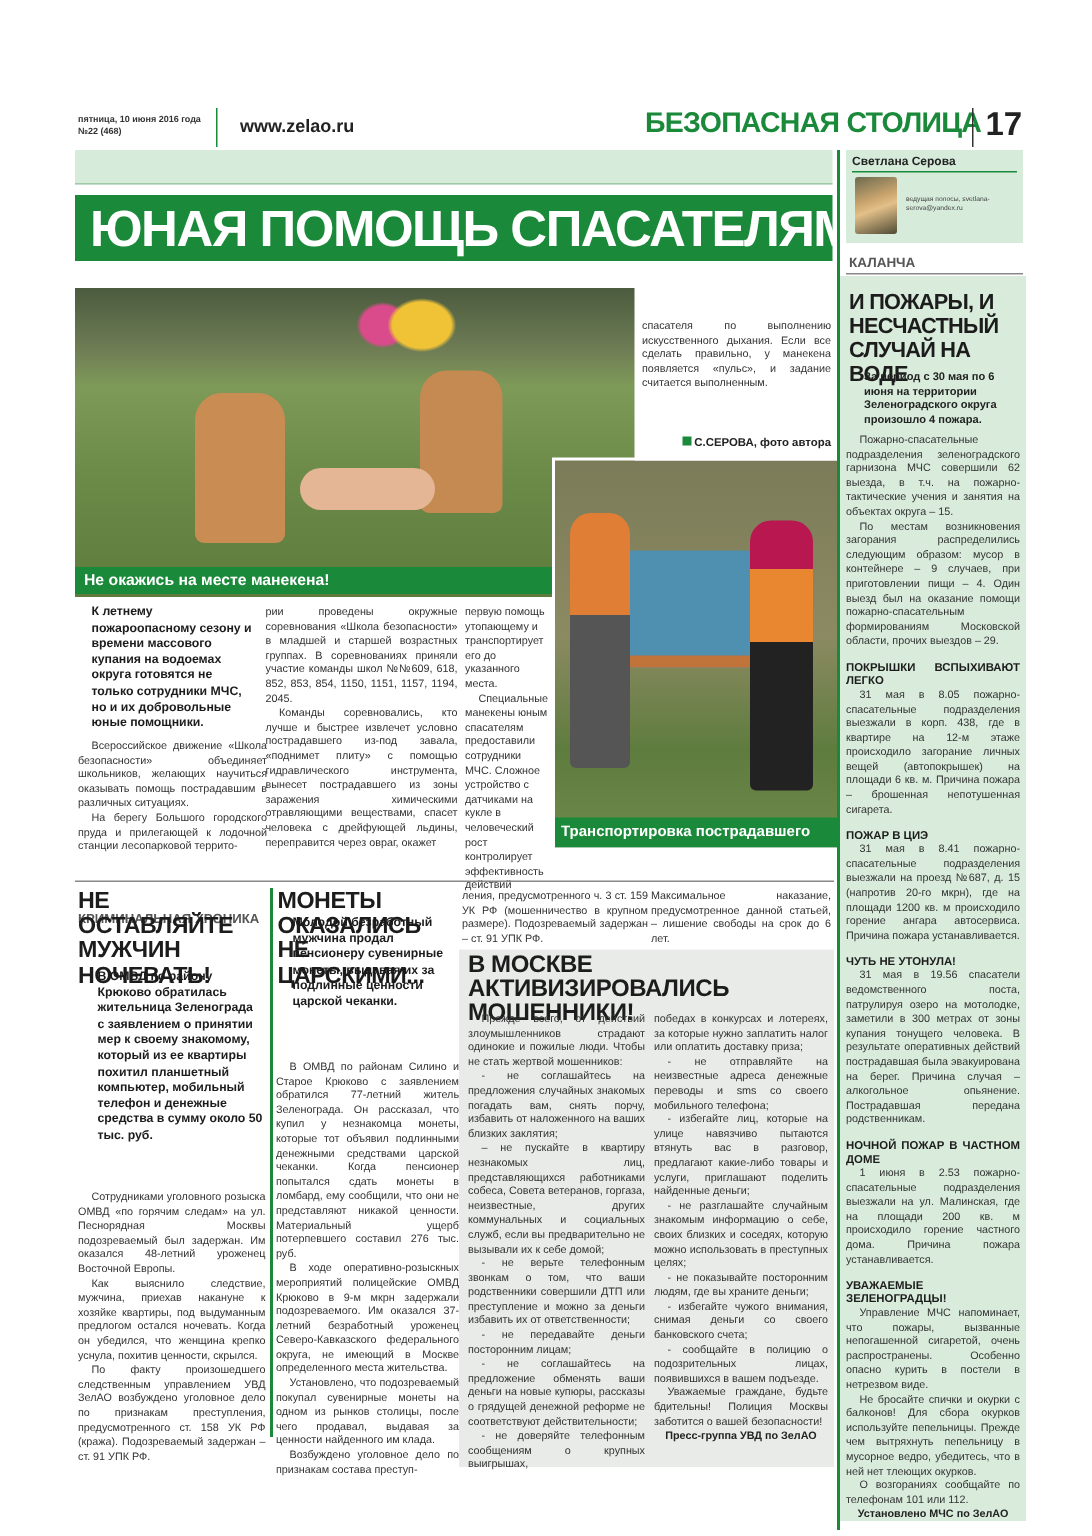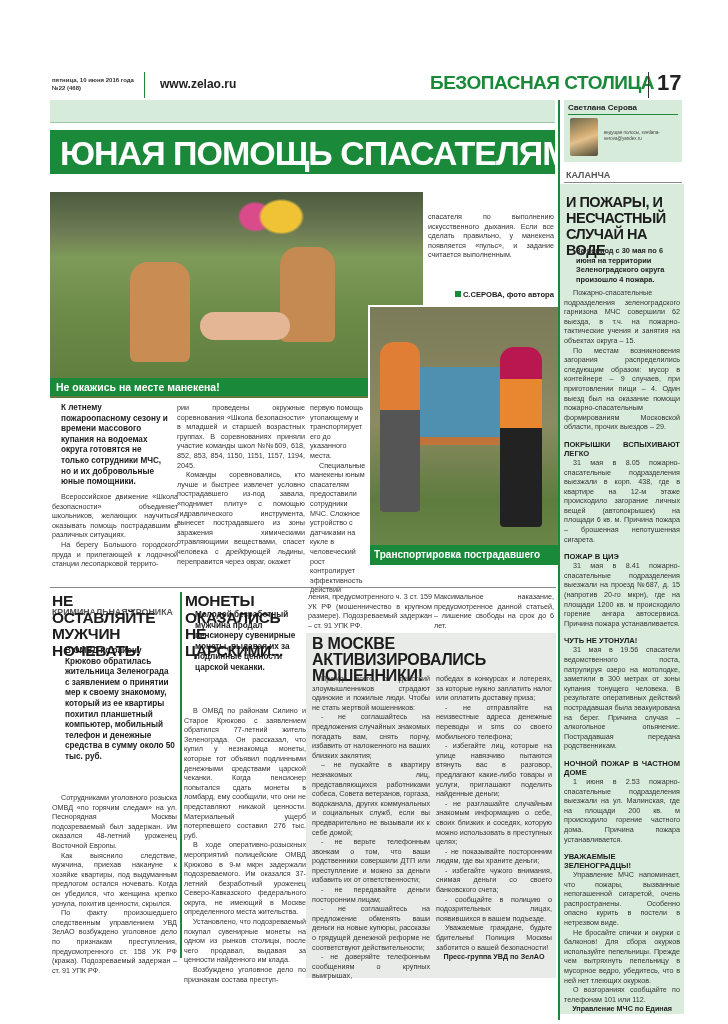--- a/index.html
+++ b/index.html
@@ -162,21 +162,21 @@
   <div class="h-sub">ПОЖАР В ЦИЭ</div>
   <p>31 мая в 8.41 пожарно-спасательные подразделения выезжали на проезд №687, д. 15 (напротив 20-го мкрн), где на площади 1200 кв. м происходило горение ангара автосервиса. Причина пожара устанавливается.</p>
   <div class="h-sub">ЧУТЬ НЕ УТОНУЛА!</div>
   <p>31 мая в 19.56 спасатели ведомственного поста, патрулируя озеро на мотолодке, заметили в 300 метрах от зоны купания тонущего человека. В результате оперативных действий пострадавшая была эвакуирована на берег. Причина случая – алкогольное опьянение. Пострадавшая передана родственникам.</p>
   <div class="h-sub">НОЧНОЙ ПОЖАР В ЧАСТНОМ ДОМЕ</div>
   <p>1 июня в 2.53 пожарно-спасательные подразделения выезжали на ул. Малинская, где на площади 200 кв. м происходило горение частного дома. Причина пожара устанавливается.</p>
   <div class="h-sub">УВАЖАЕМЫЕ ЗЕЛЕНОГРАДЦЫ!</div>
   <p>Управление МЧС напоминает, что пожары, вызванные непогашенной сигаретой, очень распространены. Особенно опасно курить в постели в нетрезвом виде.</p>
   <p>Не бросайте спички и окурки с балконов! Для сбора окурков используйте пепельницы. Прежде чем вытряхнуть пепельницу в мусорное ведро, убедитесь, что в ней нет тлеющих окурков.</p>
   <p>О возгораниях сообщайте по телефонам 101 или 112.</p>
-  <p class="sign">Управление МЧС по Единая</p>
+  <p class="sign">Установлено МЧС по ЗелАО</p>
 </div>
 
 <div class="abs" id="crime-label">КРИМИНАЛЬНАЯ ХРОНИКА</div>
 <div class="abs" id="crime-line"></div>
 
 <div class="abs" id="crime-h1">НЕ ОСТАВЛЯЙТЕ МУЖЧИН НОЧЕВАТЬ!</div>
 <div class="abs lead" id="crime-lead1">В ОМВД по району Крюково обратилась жительница Зеленограда с заявлением о принятии мер к своему знакомому, который из ее квартиры похитил планшетный компьютер, мобильный телефон и денежные средства в сумму около 50 тыс. руб.</div>
 <div class="abs txt" id="crime-body1">
   <p>Сотрудниками уголовного розыска ОМВД «по горячим следам» на ул. Песнорядная Москвы подозреваемый был задержан. Им оказался 48-летний уроженец Восточной Европы.</p>
   <p>Как выяснило следствие, мужчина, приехав накануне к хозяйке квартиры, под выдуманным предлогом остался ночевать. Когда он убедился, что женщина крепко уснула, похитив ценности, скрылся.</p>
@@ -199,21 +199,21 @@
 </div>
 <div class="abs txt" id="crime-cont2">
   <p style="text-indent:0">Максимальное наказание, предусмотренное данной статьей, – лишение свободы на срок до 6 лет.</p>
 </div>
 
 <div class="abs" id="moscow-box"></div>
 <div class="abs" id="moscow-h">В МОСКВЕ АКТИВИЗИРОВАЛИСЬ МОШЕННИКИ!</div>
 <div class="abs txt" id="moscow-col1">
   <p>Прежде всего, от действий злоумышленников страдают одинокие и пожилые люди. Чтобы не стать жертвой мошенников:</p>
   <p>- не соглашайтесь на предложения случайных знакомых погадать вам, снять порчу, избавить от наложенного на ваших близких заклятия;</p>
-  <p>– не пускайте в квартиру незнакомых лиц, представляющихся работниками собеса, Совета ветеранов, горгаза, водоканала, других коммунальных и социальных служб, если вы предварительно не вызывали их к себе домой;</p>
+  <p>– не пускайте в квартиру незнакомых лиц, представляющихся работниками собеса, Совета ветеранов, горгаза, неизвестные, других коммунальных и социальных служб, если вы предварительно не вызывали их к себе домой;</p>
   <p>- не верьте телефонным звонкам о том, что ваши родственники совершили ДТП или преступление и можно за деньги избавить их от ответственности;</p>
   <p>- не передавайте деньги посторонним лицам;</p>
   <p>- не соглашайтесь на предложение обменять ваши деньги на новые купюры, рассказы о грядущей денежной реформе не соответствуют действительности;</p>
   <p>- не доверяйте телефонным сообщениям о крупных выигрышах,</p>
 </div>
 <div class="abs txt" id="moscow-col2">
   <p style="text-indent:0">победах в конкурсах и лотереях, за которые нужно заплатить налог или оплатить доставку приза;</p>
   <p>- не отправляйте на неизвестные адреса денежные переводы и sms со своего мобильного телефона;</p>
   <p>- избегайте лиц, которые на улице навязчиво пытаются втянуть вас в разговор, предлагают какие-либо товары и услуги, приглашают поделить найденные деньги;</p>
   <p>- не разглашайте случайным знакомым информацию о себе, своих близких и соседях, которую можно использовать в преступных целях;</p>

